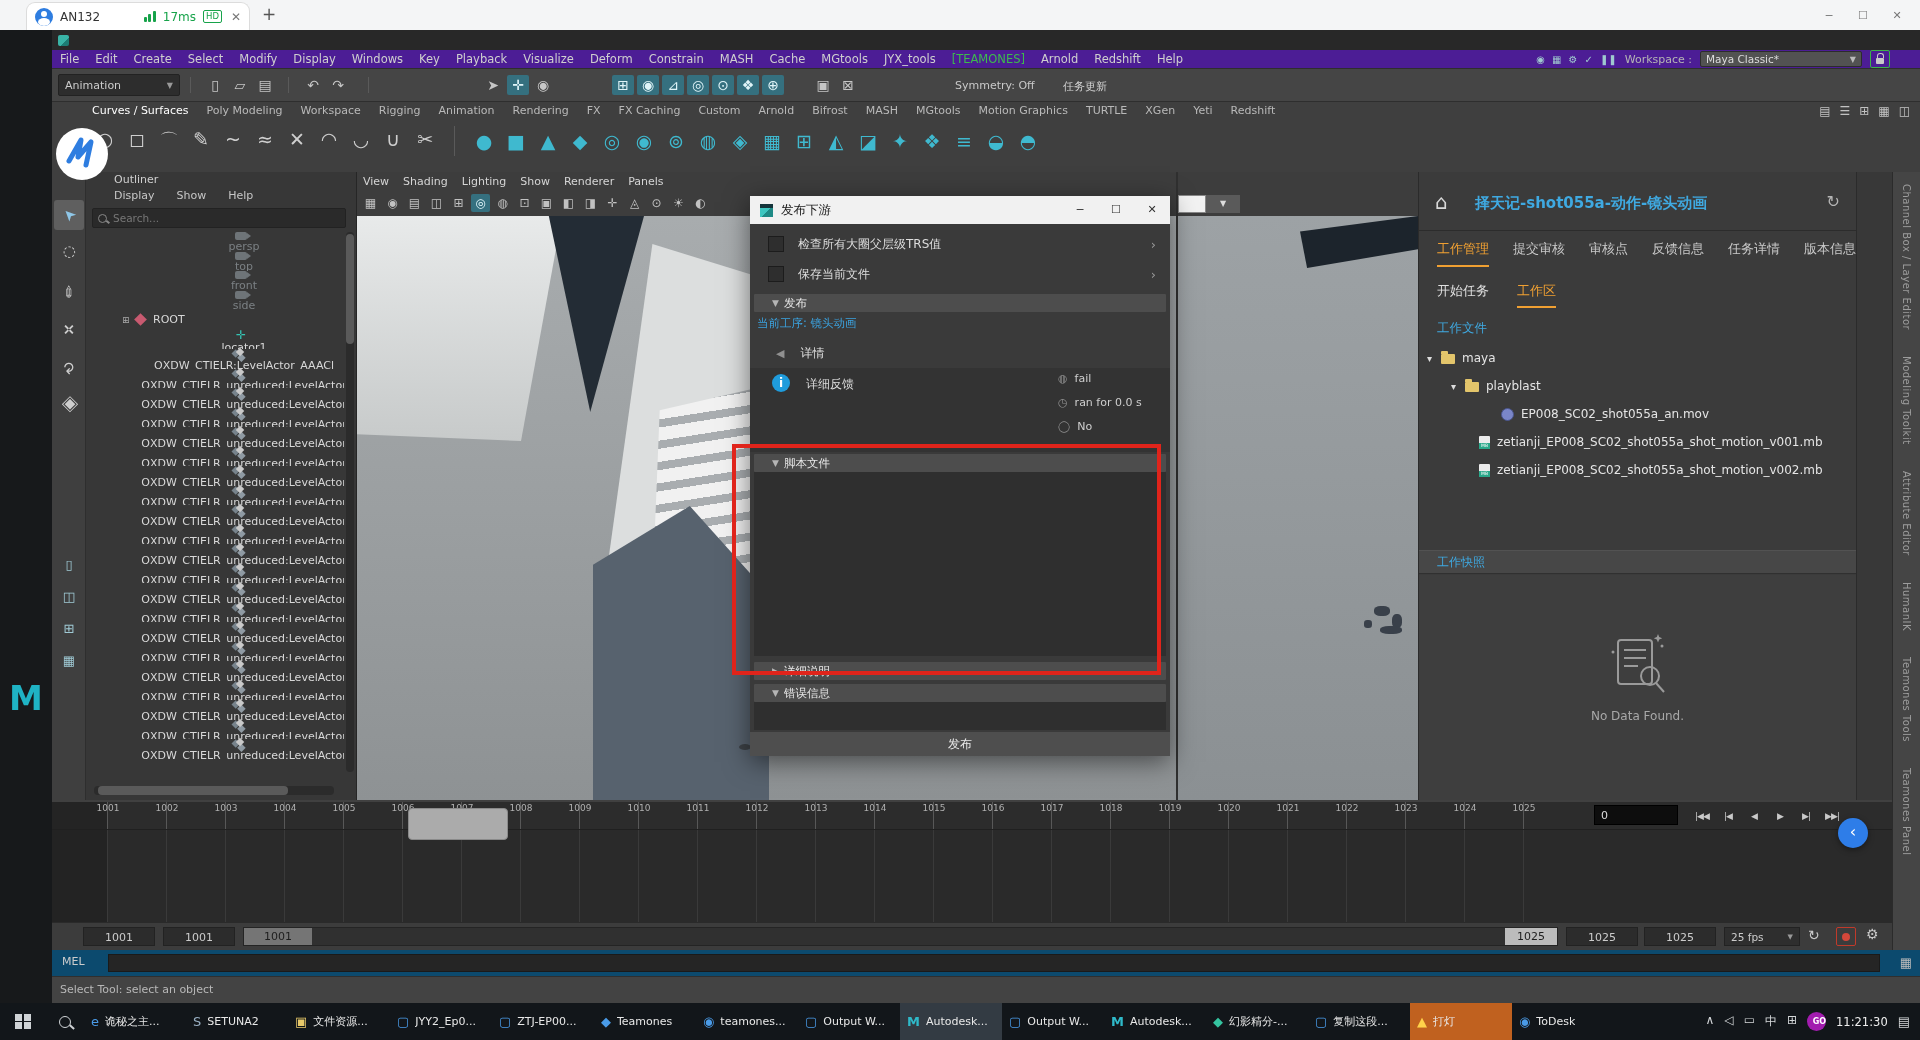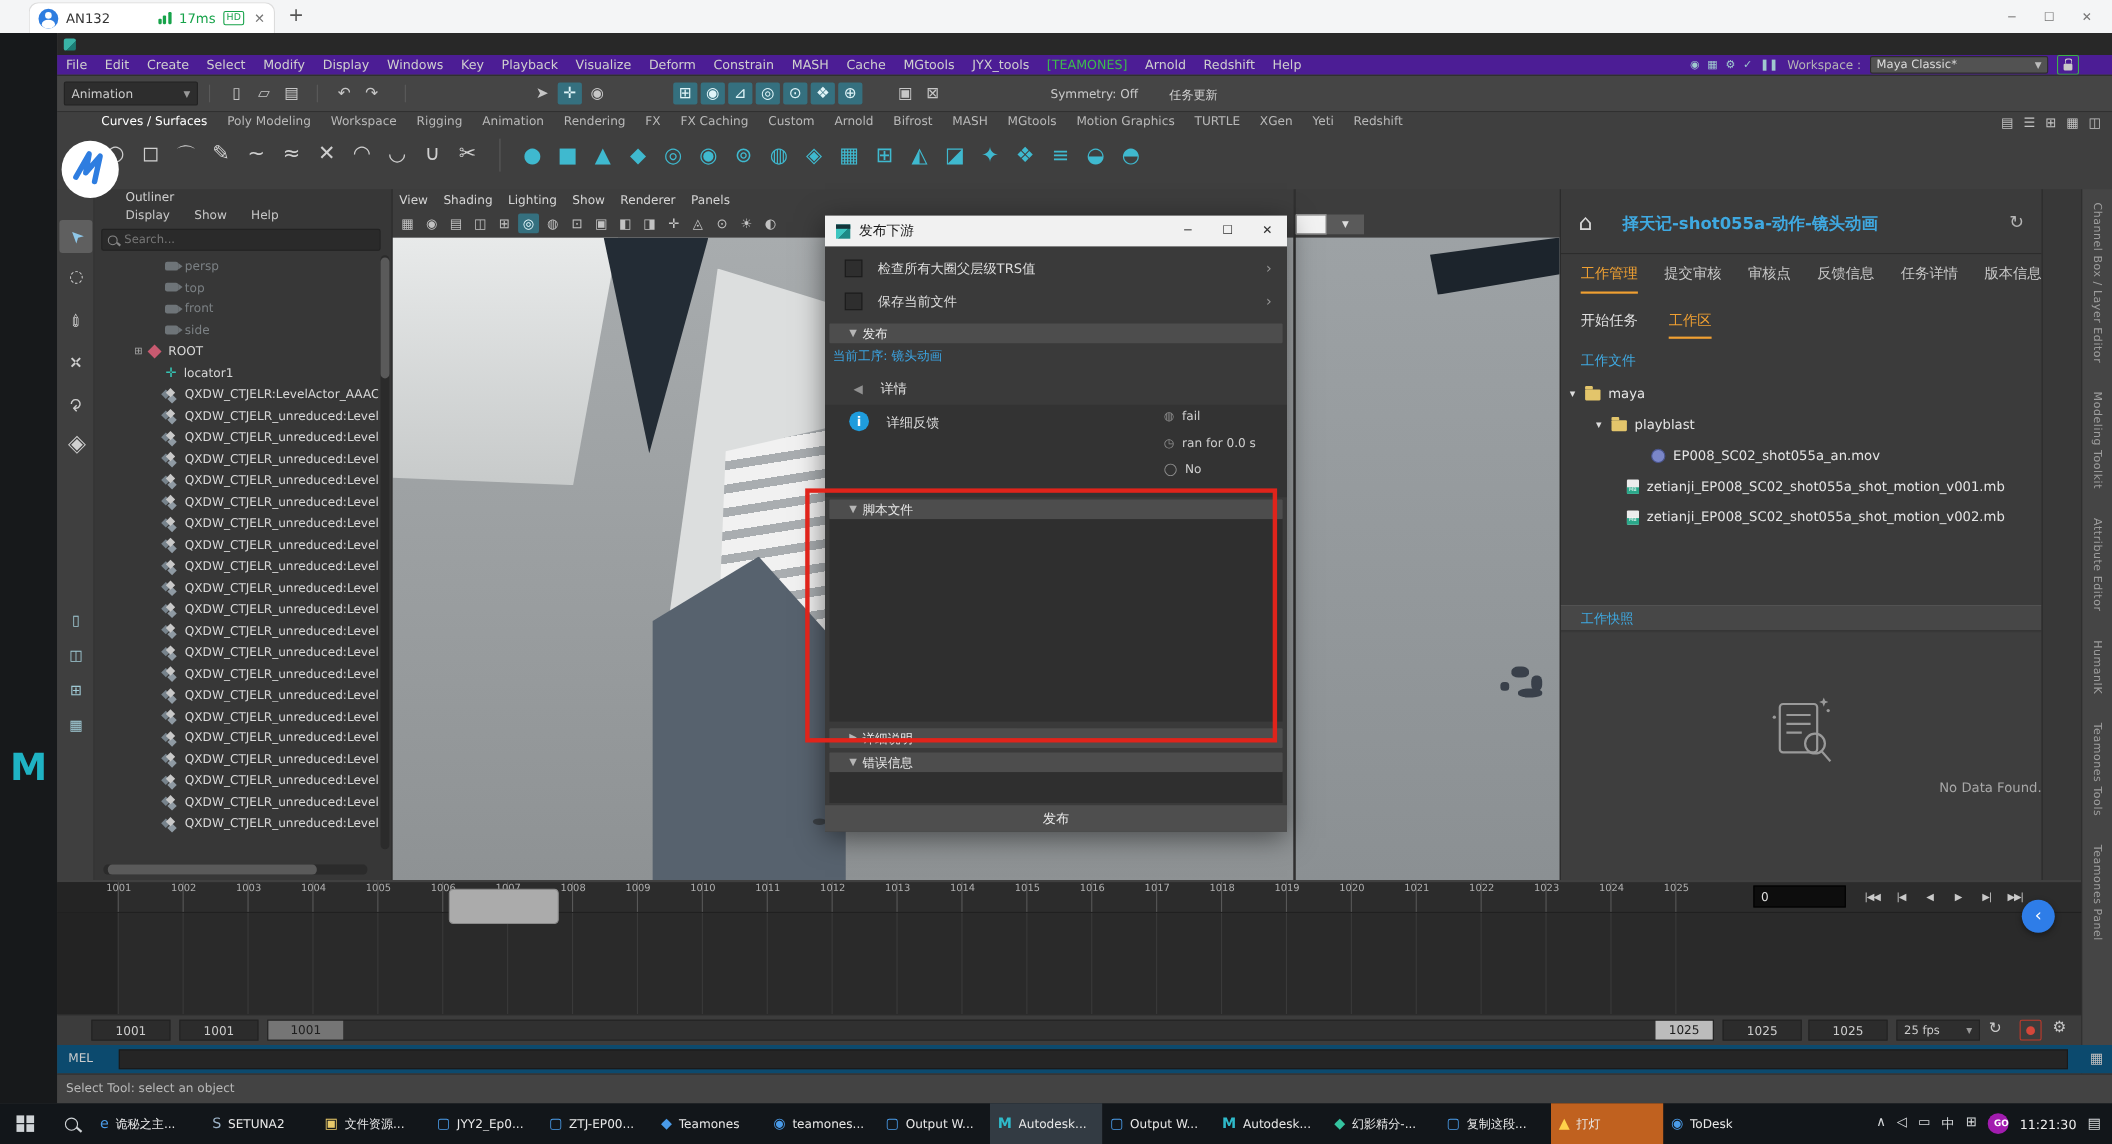--- a/index.html
+++ b/index.html
@@ -76,21 +76,21 @@
   #outl .ptitle{position:absolute;left:28px;top:1px;font-size:11px;color:#cfcfcf;}
   #outlmenus{position:absolute;left:28px;top:17px;display:flex;gap:22px;}
   #outlmenus span{font-size:11px;color:#c7c7c7;}
   #osearch{position:absolute;left:6px;top:36px;right:10px;height:18px;background:#2a2a2a;border:1px solid #222;border-radius:2px;display:flex;align-items:center;gap:6px;padding:0 5px;}
   #osearch .mag2{width:7px;height:7px;border:1.5px solid #888;border-radius:50%;position:relative;flex:none;}
   #osearch .mag2::after{content:"";position:absolute;width:4px;height:1.5px;background:#888;right:-4px;bottom:-1px;transform:rotate(40deg);}
   #osearch .ph{font-size:10.5px;color:#777;}
   #olist{position:absolute;left:0;top:60px;right:12px;bottom:20px;overflow:hidden;}
   .orow{display:flex;align-items:center;height:19.5px;white-space:nowrap;}
   .orow.c1{padding-left:36px;}
-  .orow.c2{padding-left:52px;}
+  .orow.c2{padding-left:52px;flex-direction:column;}
   .orow .opre{font-size:9px;color:#aaa;width:12px;flex:none;}
   .orow .olabel{font-size:11px;color:#d8d8d8;margin-left:6px;overflow:hidden;text-overflow:clip;}
   .orow.dim .olabel{color:#7b8084;}
   .oi{flex:none;}
   .oi.cam{width:12px;height:8px;background:#9aa0a4;border-radius:2px;position:relative;}
   .oi.cam::after{content:"";position:absolute;right:-4px;top:1px;border-left:4px solid #9aa0a4;border-top:3px solid transparent;border-bottom:3px solid transparent;}
   .orow.dim .oi.cam{background:#6e7478;}.orow.dim .oi.cam::after{border-left-color:#6e7478;}
   .oi.root{width:9px;height:9px;background:#c85a70;transform:rotate(45deg);margin:0 2px;}
   .oi.loc{width:11px;height:11px;color:#35c4b4;font-size:12px;line-height:11px;text-align:center;}
   .oi.loc::before{content:"✛";}
@@ -144,21 +144,21 @@
   .ti{flex:none;}
   .ti.folder{width:14px;height:10px;background:#e3c56b;border-radius:1px;position:relative;margin-top:2px;}
   .ti.folder::before{content:"";position:absolute;top:-3px;left:0;width:7px;height:3px;background:#e3c56b;border-radius:1px 1px 0 0;}
   .ti.mov{width:13px;height:13px;border-radius:50%;background:#7a86c8;border:1px solid #4a558e;box-sizing:border-box;}
   .ti.mb{width:11px;height:13px;background:#ececec;position:relative;border-radius:1px;}
   .ti.mb::after{content:"MB";position:absolute;left:0;right:0;bottom:0;height:6px;background:#2aa88a;color:#fff;font-size:4.5px;line-height:6px;text-align:center;}
   #rpsnap{position:absolute;left:0;top:378px;width:100%;height:24px;background:#474747;border-top:1px solid #525252;border-bottom:1px solid #303030;box-sizing:border-box;}
   #rpsnap span{font-size:12px;color:#3fa9e1;margin-left:18px;line-height:22px;}
   #rpempty{position:absolute;left:0;top:403px;width:100%;bottom:0;background:#3e3e3e;}
   #nodata-ill{position:absolute;left:50%;top:56px;transform:translateX(-50%);}
-  #nodata-txt{position:absolute;left:0;top:134px;width:100%;text-align:right;font-size:12px;color:#a8a8a8;}
+  #nodata-txt{position:absolute;left:0;top:134px;width:100%;text-align:center;font-size:12px;color:#a8a8a8;}
   #stripA{position:absolute;left:1804px;top:0;width:36px;height:628px;background:#383838;border-left:1px solid #2b2b2b;box-sizing:border-box;}
   
   #stripB{position:absolute;right:0;top:142px;width:28px;height:808px;background:#454545;border-left:1px solid #2b2b2b;box-sizing:border-box;display:flex;flex-direction:column;align-items:center;gap:26px;padding-top:12px;}
   .vtab{writing-mode:vertical-rl;font-size:10px;color:#9d9d9d;white-space:nowrap;letter-spacing:0.5px;}
   
   #ruler{position:absolute;left:0;top:772px;width:calc(100% - 28px);height:28px;background:#2c2c2c;border-bottom:1px solid #202020;box-sizing:border-box;}
   #rulergut{position:absolute;left:0;top:0;width:55px;height:100%;background:#242424;}
   #fcells{position:absolute;left:55px;top:0;height:100%;display:flex;}
   .fcell{width:59px;height:100%;border-left:1px solid #585858;position:relative;box-sizing:border-box;}
   .flabel{position:absolute;left:0;top:1px;transform:translateX(-50%);font-size:9px;color:#b0b0b0;}

